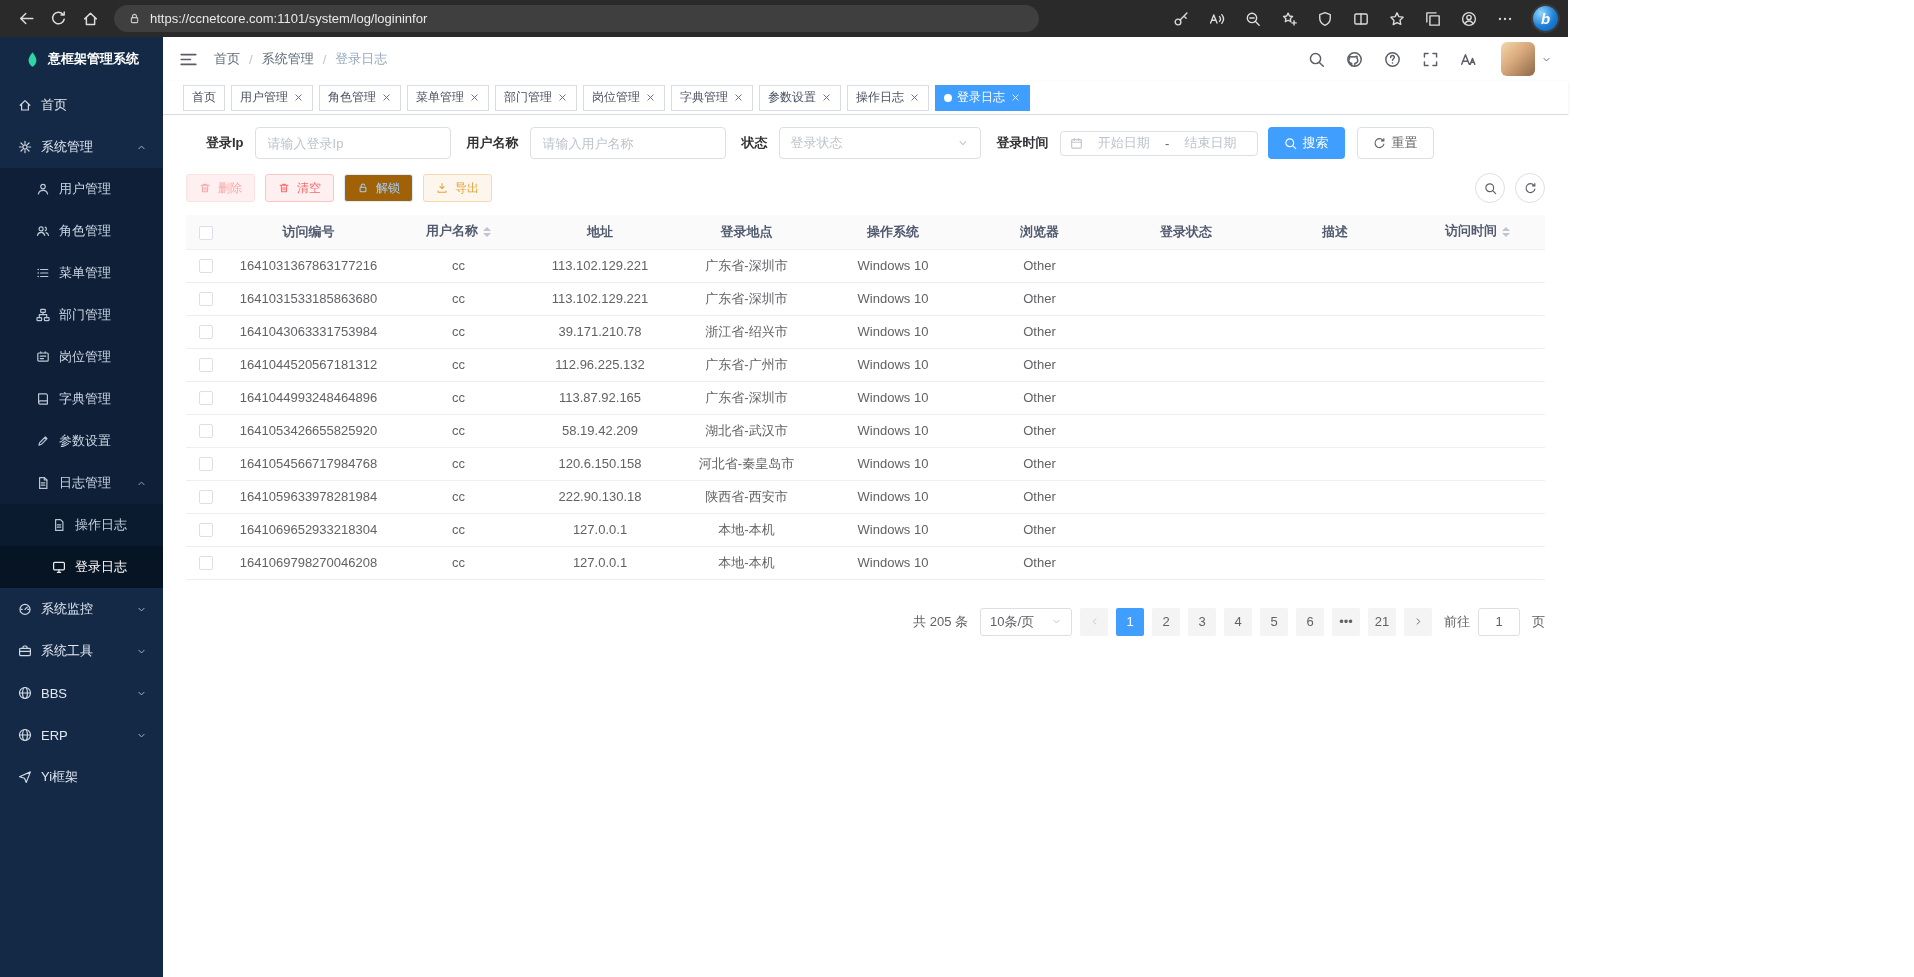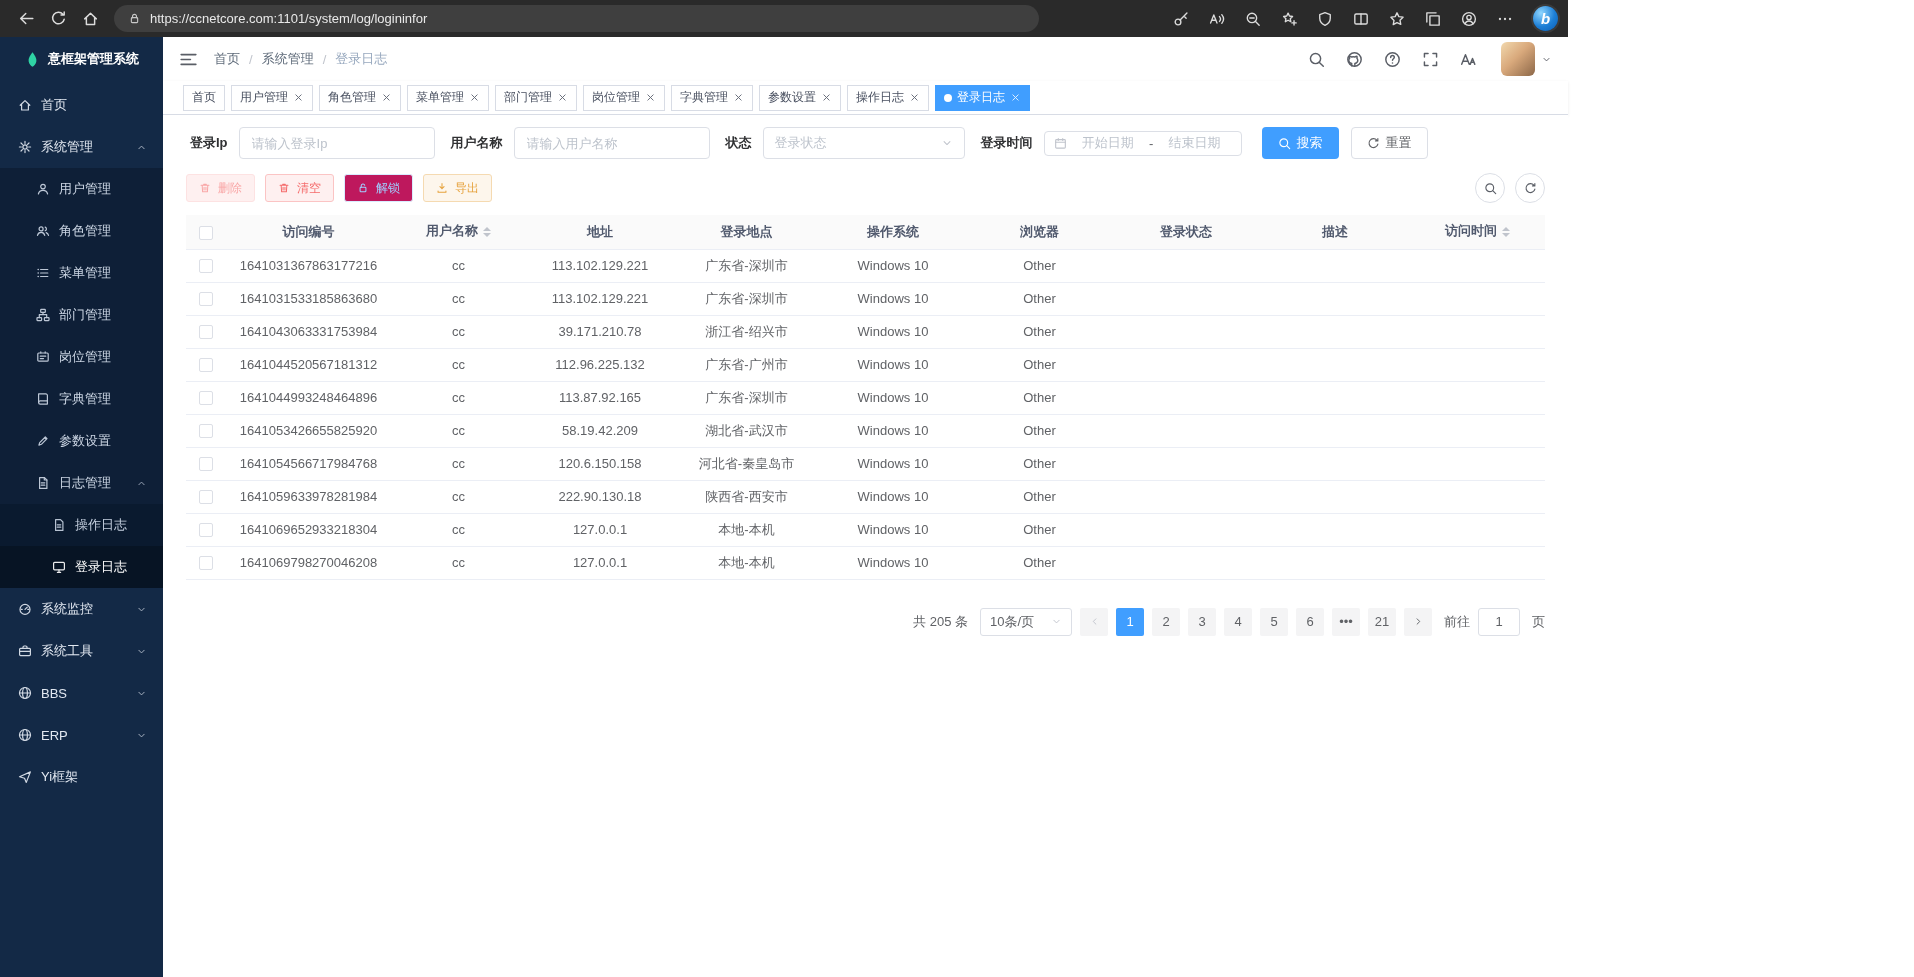--- a/index.html
+++ b/index.html
@@ -57,42 +57,42 @@
   .tag.active{background:var(--accent);border-color:var(--accent);color:#fff;}
   .tag .dot{width:8px;height:8px;border-radius:50%;background:#fff;display:inline-block;}
   .tag .tclose{width:11px;height:11px;display:inline-flex;opacity:.85;}
   .tag .tclose svg{width:100%;height:100%;}
 
   
   .content{padding:12px 23px 0;flex:1;background:#fff;min-width:0;}
 
   .filters{display:flex;align-items:center;font-size:13px;}
   .f-label{font-weight:bold;color:#303133;margin-left:16px;margin-right:11px;white-space:nowrap;}
-  .f-label:first-child{margin-left:4px;}
+  .f-label:first-child{margin-left:20px;}
   .f-input{width:196px;height:32px;border:1px solid #dcdfe6;border-radius:4px;padding:0 12px;font-size:13px;color:#606266;outline:none;background:#fff;}
   .f-input::placeholder{color:#bdc3cc;}
   .f-select{width:202px;height:32px;border:1px solid #dcdfe6;border-radius:4px;display:flex;align-items:center;justify-content:space-between;padding:0 11px;cursor:pointer;background:#fff;}
   .ph{color:#bdc3cc;}
   .selcaret{width:12px;height:12px;color:#c0c4cc;}
   .f-date{width:198px;height:25px;border:1px solid #dcdfe6;border-radius:4px;display:flex;align-items:center;padding:0 9px;gap:4px;background:#fff;cursor:pointer;}
   .dicon{width:13px;height:13px;color:#c0c4cc;flex:0 0 auto;}
   .f-date .grow{flex:1;text-align:center;font-size:13px;white-space:nowrap;}
   .dsep{color:#606266;}
 
   .btn{display:inline-flex;align-items:center;gap:6px;border-radius:4px;font-size:13px;height:32px;padding:0 15px;cursor:pointer;border:1px solid transparent;background:#fff;font-family:inherit;}
   .bico{width:13px;height:13px;}
-  .btn-search{background:var(--accent);color:#fff;margin-left:20px;}
+  .btn-search{background:var(--accent);color:#fff;margin-left:10px;}
   .btn-reset{border-color:#dcdfe6;color:#606266;margin-left:12px;}
 
   .toolbar{display:flex;align-items:center;margin-top:14px;}
   .tbtn{height:28px;padding:8px 12px;font-size:12px;border-radius:3px;display:inline-flex;align-items:center;gap:7px;margin-right:10px;border:1px solid;cursor:pointer;background:#fff;font-family:inherit;}
   .tbtn .bico{width:12px;height:12px;}
   .tbtn.delete{background:#fef0f0;border-color:#fde2e2;color:#f9a7a7;cursor:not-allowed;}
   .tbtn.clear{background:#fef0f0;border-color:#fbc4c4;color:var(--danger);}
-  .tbtn.unlock{background:#be185d;border-color:#d9ecff;color:#a0cfff;cursor:not-allowed;}
+  .tbtn.unlock{background:#a16207;border-color:#d9ecff;color:#a0cfff;cursor:not-allowed;}
   .tbtn.export{background:#fdf6ec;border-color:#f5dab1;color:var(--warning);}
   .right-tools{margin-left:auto;display:flex;gap:10px;}
   .circle-btn{width:30px;height:30px;border-radius:50%;border:1px solid #dcdfe6;background:#fff;color:#5a5e66;display:flex;align-items:center;justify-content:center;cursor:pointer;}
   .circle-btn .bico{width:13px;height:13px;}
 
   
   .grid{width:100%;border-collapse:collapse;margin-top:12px;table-layout:fixed;font-size:13px;color:#606266;}
   .grid th{height:34px;font-weight:bold;color:#515a6e;background:#fafafa;border-bottom:1px solid #ebeef5;text-align:center;padding:0 4px;white-space:nowrap;}
   .grid td{height:33px;border-bottom:1px solid #ebeef5;text-align:center;padding:0 4px;white-space:nowrap;overflow:hidden;text-overflow:ellipsis;background:#fff;}
   .cb{width:14px;height:14px;border:1px solid #dcdfe6;border-radius:2px;display:inline-block;background:#fff;vertical-align:middle;cursor:pointer;}

